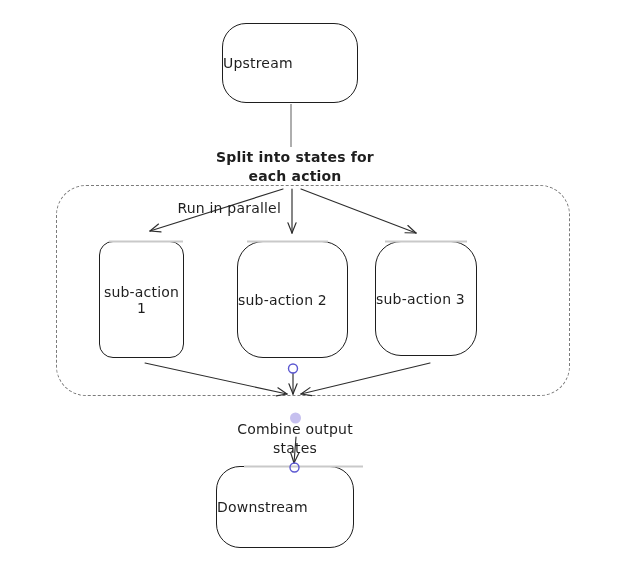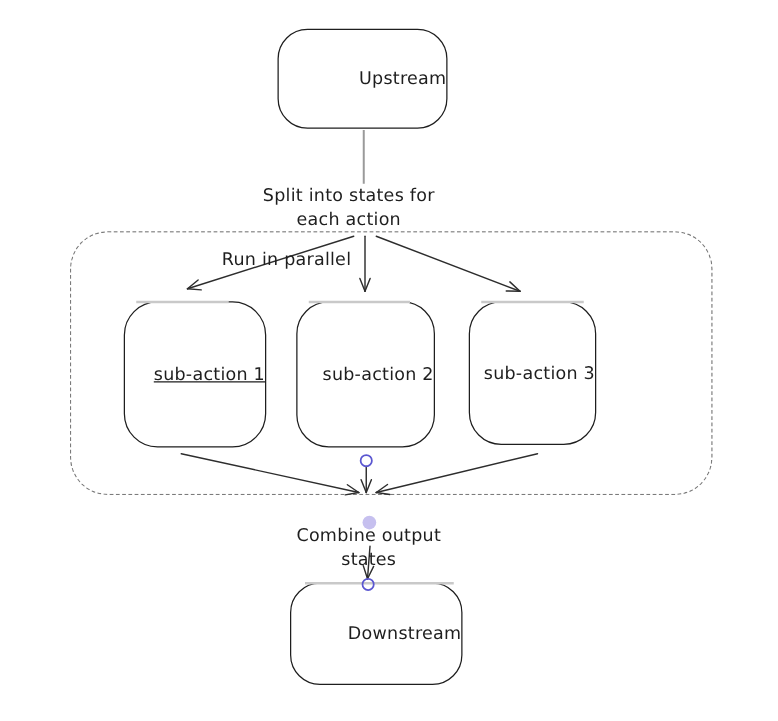--- a/index.html
+++ b/index.html
@@ -9,51 +9,51 @@
     background:#ffffff;
     font-family:"DejaVu Sans","Liberation Sans",sans-serif;
     color:#1e1e1e;
     overflow:hidden;
   }
   
   .node{
     position:absolute;
     border:1.6px solid #1e1e1e;
     background:#ffffff;
-    display:flex;align-items:center;justify-content:flex-end;
+    display:flex;align-items:center;justify-content:flex-start;
     text-align:center;
     font-size:14px;
     letter-spacing:.2px;
     box-sizing:border-box;
   }
   .node-upstream  {left:222px;top:23px; width:136px;height:80px; border-radius:24px;}
-  .node-sub1      {left:99px; top:241px;width:114px; height:117px;border-radius:27px;text-decoration:underline;}
+  .node-sub1      {left:99px; top:241px;width:85px; height:117px;border-radius:14px;}
   .node-sub2      {left:237px;top:241px;width:111px;height:117px;border-radius:26px;}
   .node-sub3      {left:375px;top:241px;width:102px;height:115px;border-radius:26px;}
-  .node-downstream{left:232px;top:466px;width:138px;height:82px; border-radius:24px;}
+  .node-downstream{left:216px;top:466px;width:138px;height:82px; border-radius:24px;}
   
   .group-frame{
     position:absolute;
     left:56px;top:185px;width:514px;height:211px;
     border:1.7px dashed #7b7b7b;
     border-radius:30px;
     box-sizing:border-box;
     background:transparent;
   }
   
   .float-label{
     position:absolute;
     font-size:14px;
     line-height:19px;
     white-space:pre-line;
     text-align:center;
     letter-spacing:.2px;
     z-index:3;
   }
-  .label-split  {left:179px;top:148px;width:200px;}
+  .label-split  {left:195px;top:148px;width:200px;font-weight:bold;}
   .label-combine{left:215px;top:420px;width:160px;}
   .label-parallel{left:81px;top:199px;width:200px;text-align:right;}
   
   .wire-layer{
     position:absolute;left:0;top:0;z-index:2;
     pointer-events:none;
   }
   .node, .group-frame{z-index:1;}
 </style>
 </head>

